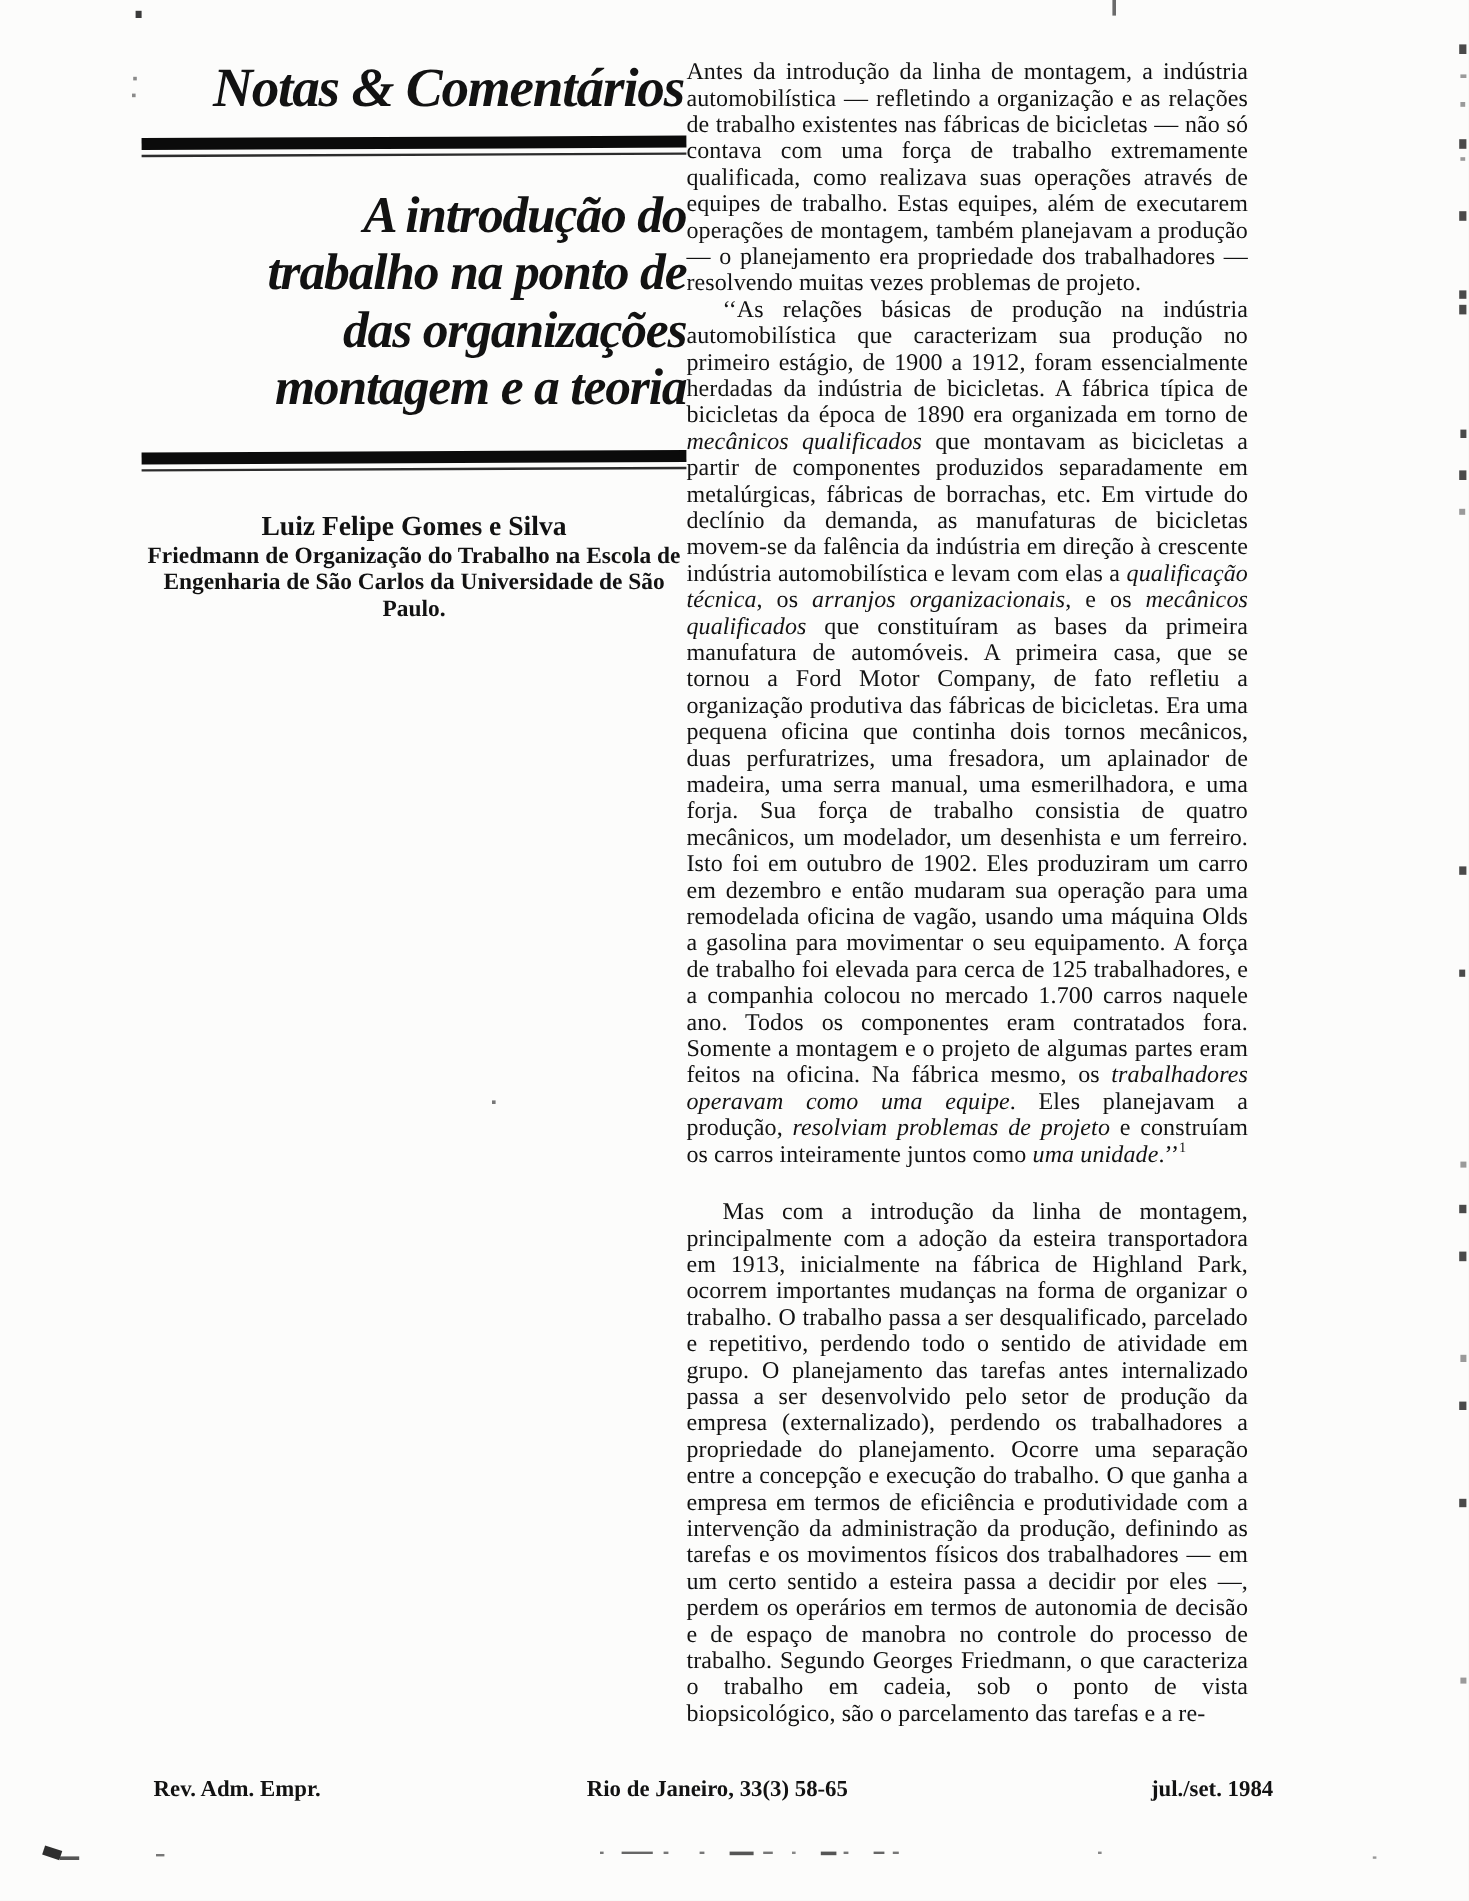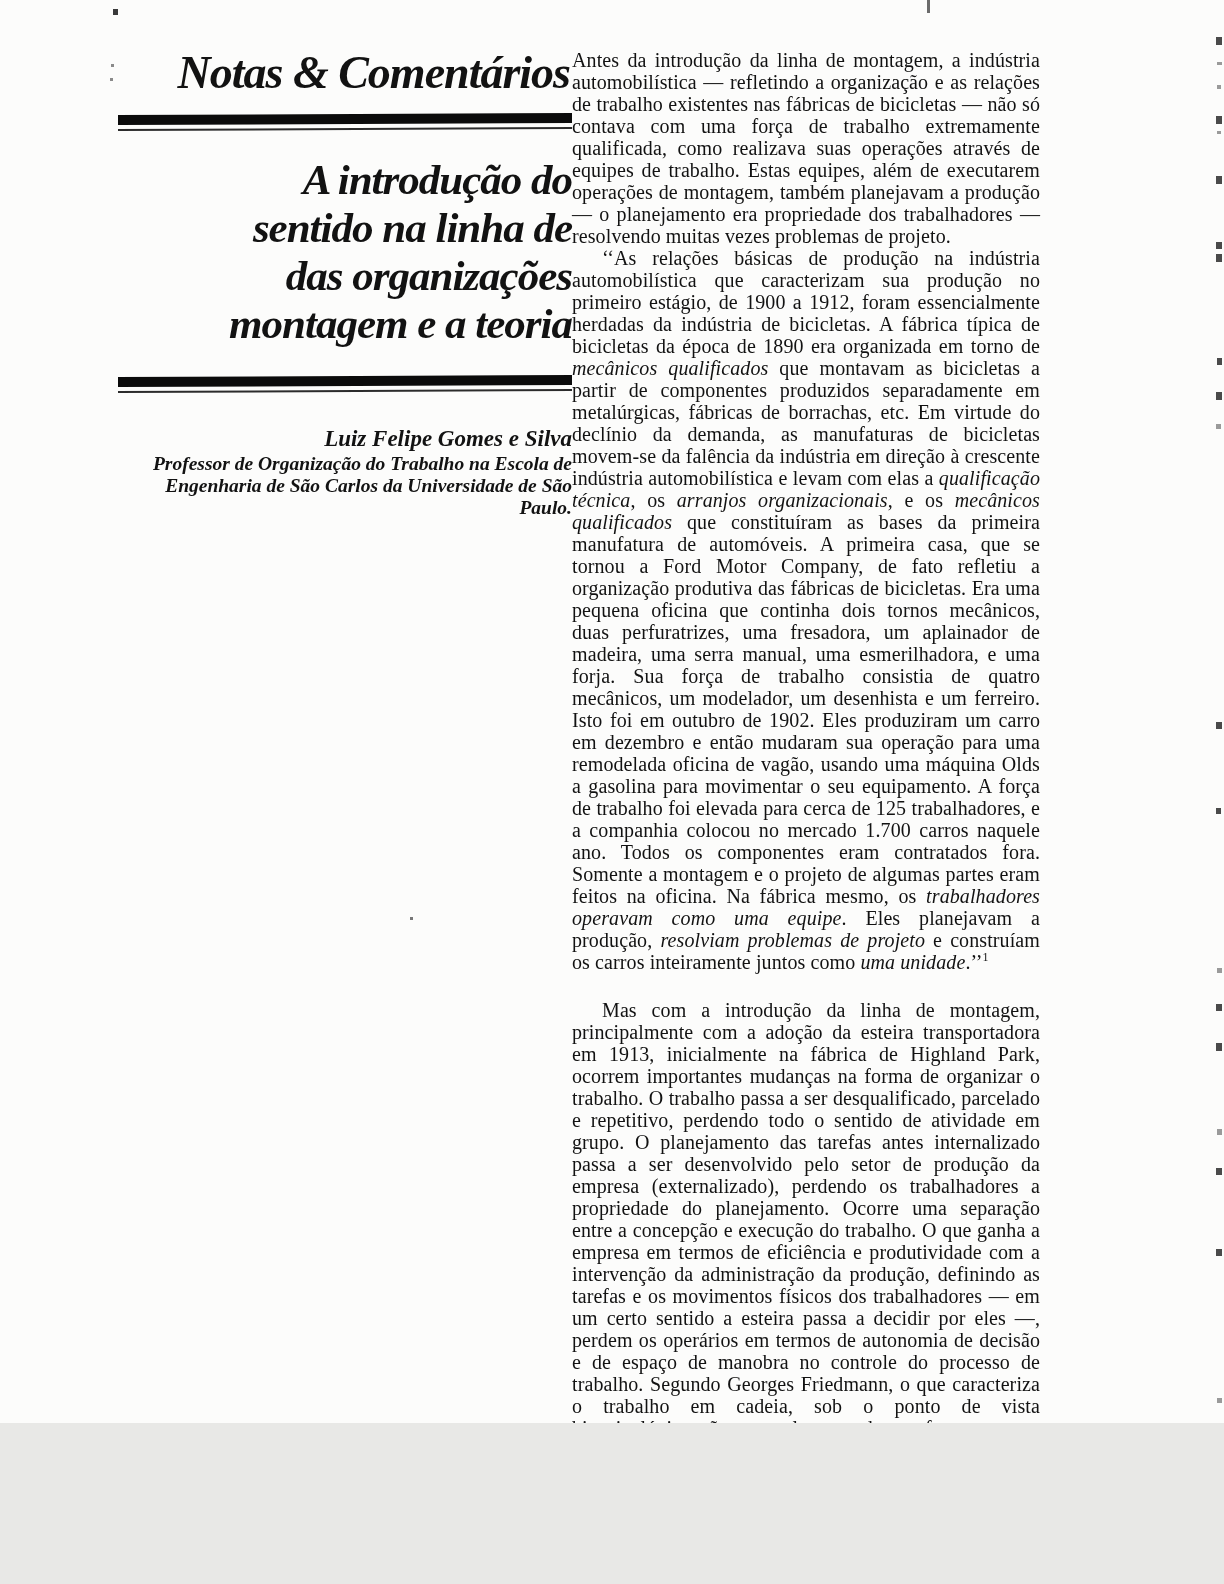--- a/index.html
+++ b/index.html
@@ -1,20 +1,20 @@
 <!DOCTYPE html>
 <html lang="pt"><head>
 <meta charset="utf-8">
 <style>
   html, body { margin: 0; padding: 0; }
   body { background: #e8e8e6; }
   .page {
     position: relative;
     width: 1224px;
-    height: 1423px;
+    height: 1584px;
     margin: 0 auto;
     background: #fcfcfb;
     font-family: "Liberation Serif", serif;
     color: #121212;
     overflow: hidden;
   }
 
   
   .left-col {
     position: absolute;
@@ -49,22 +49,21 @@
     font-style: italic;
     font-weight: bold;
     font-size: 43px;
     line-height: 48px;
     letter-spacing: -1px;
     text-align: right;
   }
   .title-rule-wrap { margin-top: 28px; }
   .author-block {
     margin-top: 34px;
-    text-align: right;
-    font-style: italic;
+    text-align: center;
     font-weight: bold;
   }
   .author-name {
     font-size: 23px;
     line-height: 25px;
   }
   .author-affiliation {
     font-size: 19.5px;
     line-height: 22px;
     margin-top: 2px;
@@ -150,34 +149,34 @@
 
 <div class="page">
 
   <div class="left-col">
     <div class="section-title">Notas &amp; Comentários</div>
     <div class="rule-thick"></div>
     <div class="rule-thin"></div>
 
     <div class="article-title">
         <div>A introdução do</div>
-        <div>sentido na linha de</div>
+        <div>trabalho na ponto de</div>
         <div>das organizações</div>
         <div>montagem e a teoria</div>
       </div>
 
     <div class="title-rule-wrap">
       <div class="rule-thick"></div>
       <div class="rule-thin"></div>
     </div>
 
     <div class="author-block">
       <div class="author-name">Luiz Felipe Gomes e Silva</div>
       <div class="author-affiliation">
-          <div>Professor de Organização do Trabalho na Escola de</div>
+          <div>Friedmann de Organização do Trabalho na Escola de</div>
           <div>Engenharia de São Carlos da Universidade de São Paulo.</div>
         </div>
     </div>
   </div>
 
   <div class="right-col">
       <p class=""><span>Antes da introdução da linha de montagem, a indústria automobilística — refletindo a organização e as relações de trabalho existentes nas fábricas de bicicletas — não só contava com uma força de trabalho extremamente qualificada, como realizava suas operações através de equipes de trabalho. Estas equipes, além de executarem operações de montagem, também planejavam a produção — o planejamento era propriedade dos trabalhadores — resolvendo muitas vezes problemas de projeto.</span></p>
       <p class="indent "><span>‘‘As relações básicas de produção na indústria automobilística que caracterizam sua produção no primeiro estágio, de 1900 a 1912, foram essencialmente herdadas da indústria de bicicletas. A fábrica típica de bicicletas da época de 1890 era organizada em torno de </span><i>mecânicos qualificados</i><span> que montavam as bicicletas a partir de componentes produzidos separadamente em metalúrgicas, fábricas de borrachas, etc. Em virtude do declínio da demanda, as manufaturas de bicicletas movem-se da falência da indústria em direção à crescente indústria automobilística e levam com elas a </span><i>qualificação técnica</i><span>, os </span><i>arranjos organizacionais</i><span>, e os </span><i>mecânicos qualificados</i><span> que constituíram as bases da primeira manufatura de automóveis. A primeira casa, que se tornou a Ford Motor Company, de fato refletiu a organização produtiva das fábricas de bicicletas. Era uma pequena oficina que continha dois tornos mecânicos, duas perfuratrizes, uma fresadora, um aplainador de madeira, uma serra manual, uma esmerilhadora, e uma forja. Sua força de trabalho consistia de quatro mecânicos, um modelador, um desenhista e um ferreiro. Isto foi em outubro de 1902. Eles produziram um carro em dezembro e então mudaram sua operação para uma remodelada oficina de vagão, usando uma máquina Olds a gasolina para movimentar o seu equipamento. A força de trabalho foi elevada para cerca de 125 trabalhadores, e a companhia colocou no mercado 1.700 carros naquele ano. Todos os componentes eram contratados fora. Somente a montagem e o projeto de algumas partes eram feitos na oficina. Na fábrica mesmo, os </span><i>trabalhadores operavam como uma equipe</i><span>. Eles planejavam a produção, </span><i>resolviam problemas de projeto</i><span> e construíam os carros inteiramente juntos como </span><i>uma unidade</i><span>.’’</span><sup>1</sup></p>
       <p class="indent gap"><span>Mas com a introdução da linha de montagem, principalmente com a adoção da esteira transportadora em 1913, inicialmente na fábrica de Highland Park, ocorrem importantes mudanças na forma de organizar o trabalho. O trabalho passa a ser desqualificado, parcelado e repetitivo, perdendo todo o sentido de atividade em grupo. O planejamento das tarefas antes internalizado passa a ser desenvolvido pelo setor de produção da empresa (externalizado), perdendo os trabalhadores a propriedade do planejamento. Ocorre uma separação entre a concepção e execução do trabalho. O que ganha a empresa em termos de eficiência e produtividade com a intervenção da administração da produção, definindo as tarefas e os movimentos físicos dos trabalhadores — em um certo sentido a esteira passa a decidir por eles —, perdem os operários em termos de autonomia de decisão e de espaço de manobra no controle do processo de trabalho. Segundo Georges Friedmann, o que caracteriza o trabalho em cadeia, sob o ponto de vista biopsicológico, são o parcelamento das tarefas e a re-</span></p>
     </div>

